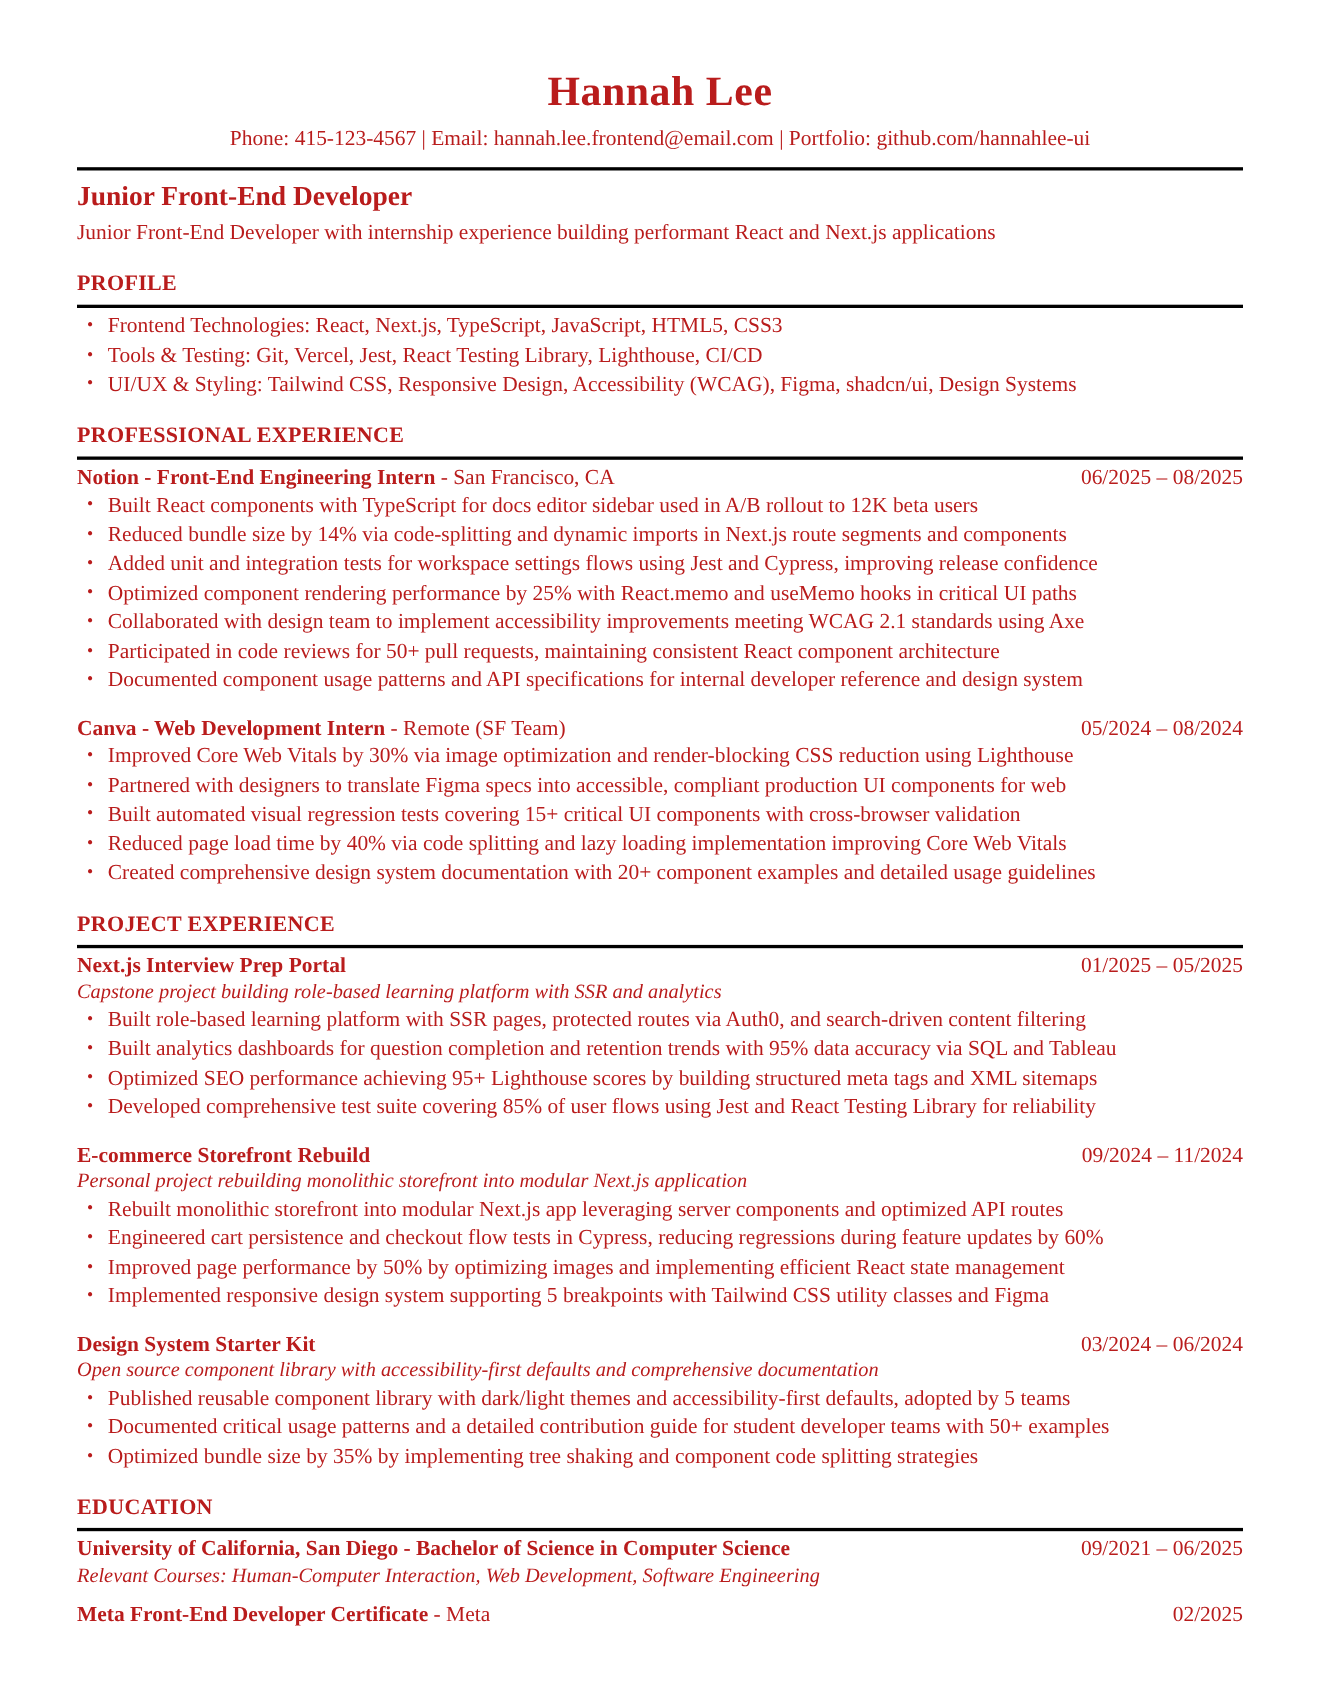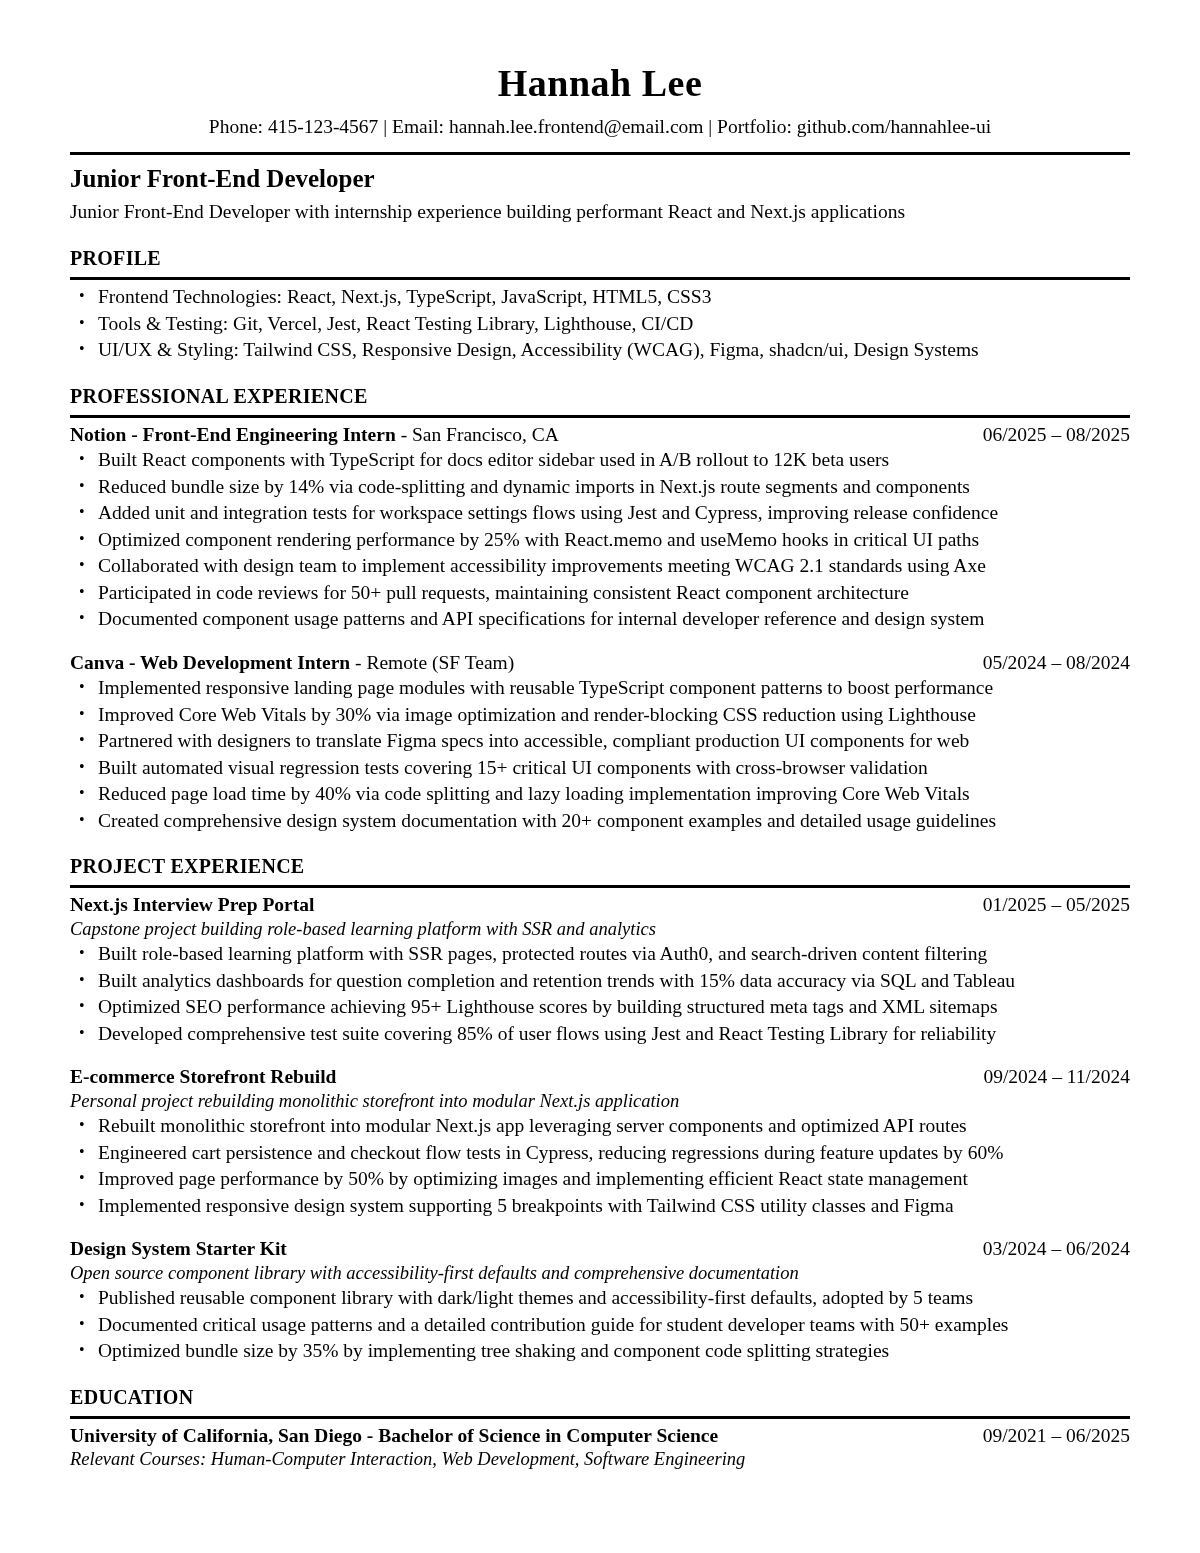--- a/index.html
+++ b/index.html
@@ -8,21 +8,21 @@
     padding: 0;
     background: #ffffff;
   }
   .page {
     position: relative;
     width: 1200px;
     height: 1553px;
     margin: 0 auto;
     background: #ffffff;
     font-family: "Liberation Serif", "DejaVu Serif", serif;
-    color: #000000;
+    color: #b91c1c;
     box-sizing: border-box;
     padding: 62px 70px 0 70px;
     overflow: hidden;
   }
 
   
   .name {
     text-align: center;
     font-size: 38px;
     font-weight: bold;
@@ -180,21 +180,20 @@
             <li>Participated in code reviews for 50+ pull requests, maintaining consistent React component architecture</li>
             <li>Documented component usage patterns and API specifications for internal developer reference and design system</li>
           </ul>
         </div>
         <div class="entry">
           <div class="entry-head">
             <div class="left"><span class="org">Canva - Web Development Intern</span><span class="loc"> - Remote (SF Team)</span></div>
             <div class="dates">05/2024 – 08/2024</div>
           </div>
           <ul class="bullets">
-            <li>Implemented responsive landing page modules with reusable TypeScript component patterns to boost performance</li>
             <li>Improved Core Web Vitals by 30% via image optimization and render-blocking CSS reduction using Lighthouse</li>
             <li>Partnered with designers to translate Figma specs into accessible, compliant production UI components for web</li>
             <li>Built automated visual regression tests covering 15+ critical UI components with cross-browser validation</li>
             <li>Reduced page load time by 40% via code splitting and lazy loading implementation improving Core Web Vitals</li>
             <li>Created comprehensive design system documentation with 20+ component examples and detailed usage guidelines</li>
           </ul>
         </div>
       </div>
   </div>
 
@@ -203,21 +202,21 @@
     <hr class="section-rule">
     <div id="proj-entries">
         <div class="entry">
           <div class="entry-head">
             <div class="left"><span class="org">Next.js Interview Prep Portal</span></div>
             <div class="dates">01/2025 – 05/2025</div>
           </div>
           <div class="entry-sub">Capstone project building role-based learning platform with SSR and analytics</div>
           <ul class="bullets">
             <li>Built role-based learning platform with SSR pages, protected routes via Auth0, and search-driven content filtering</li>
-            <li>Built analytics dashboards for question completion and retention trends with 15% data accuracy via SQL and Tableau</li>
+            <li>Built analytics dashboards for question completion and retention trends with 95% data accuracy via SQL and Tableau</li>
             <li>Optimized SEO performance achieving 95+ Lighthouse scores by building structured meta tags and XML sitemaps</li>
             <li>Developed comprehensive test suite covering 85% of user flows using Jest and React Testing Library for reliability</li>
           </ul>
         </div>
         <div class="entry">
           <div class="entry-head">
             <div class="left"><span class="org">E-commerce Storefront Rebuild</span></div>
             <div class="dates">09/2024 – 11/2024</div>
           </div>
           <div class="entry-sub">Personal project rebuilding monolithic storefront into modular Next.js application</div>
@@ -247,16 +246,22 @@
     <div class="section-title">EDUCATION</div>
     <hr class="section-rule">
     <div id="edu-entries">
         <div class="entry edu-entry">
           <div class="entry-head">
             <div class="left"><span class="org">University of California, San Diego - Bachelor of Science in Computer Science</span></div>
             <div class="dates">09/2021 – 06/2025</div>
           </div>
           <div class="entry-sub">Relevant Courses: Human-Computer Interaction, Web Development, Software Engineering</div>
         </div>
+        <div class="entry edu-entry">
+          <div class="entry-head">
+            <div class="left"><span class="org">Meta Front-End Developer Certificate</span><span class="loc"> - Meta</span></div>
+            <div class="dates">02/2025</div>
+          </div>
+        </div>
       </div>
   </div>
 
 </div>
 
 </body></html>

